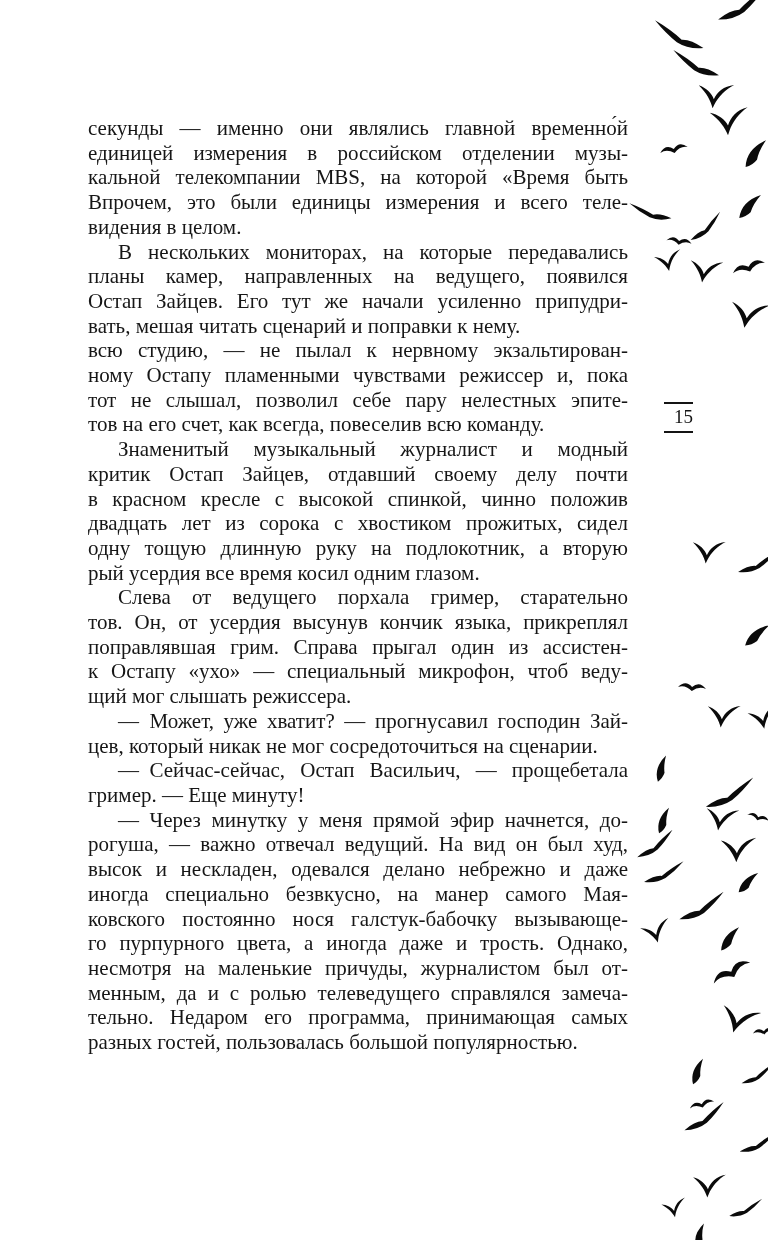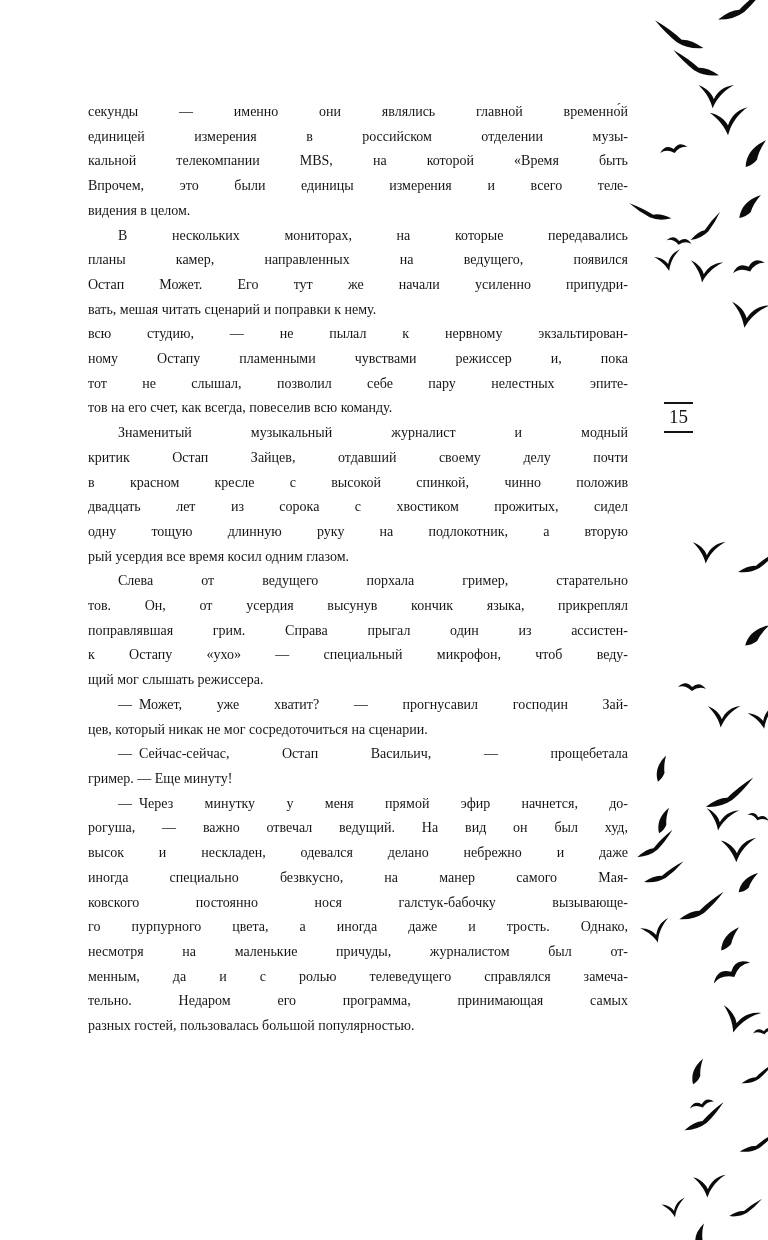--- a/index.html
+++ b/index.html
@@ -11,24 +11,24 @@
     position: relative;
     width: 768px;
     height: 1240px;
     background: #ffffff;
     overflow: hidden;
     font-family: "Liberation Serif", "DejaVu Serif", serif;
   }
   .page-text {
     position: absolute;
     left: 88px;
-    top: 100px;
+    top: 116px;
     width: 540px;
     color: #161616;
-    font-size: 14px;
+    font-size: 21px;
     line-height: 24.7px;
     font-family: Liberation Serif, serif;
   }
   .line {
     text-align: justify;
     text-align-last: justify;
     white-space: normal;
   }
   .line.last {
     text-align-last: left;
@@ -37,21 +37,21 @@
     text-indent: 30px;
   }
   .page-number-marker {
     position: absolute;
     left: 664px;
     top: 402px;
     width: 29px;
     border-top: 2px solid #141414;
     border-bottom: 2px solid #141414;
     padding: 1px 0 2px 0;
-    text-align: center;
+    text-align: right;
     color: #141414;
     font-size: 19px;
     line-height: 24px;
   }
   .birds-layer {
     position: absolute;
     left: 0;
     top: 0;
     width: 768px;
     height: 1240px;
@@ -119,21 +119,21 @@
     </svg>
 
   <div class="page-text">
       <div class="line">секунды — именно они являлись главной временно́й</div>
       <div class="line">единицей измерения в российском отделении музы-</div>
       <div class="line">кальной телекомпании MBS, на которой «Время быть</div>
       <div class="line">Впрочем, это были единицы измерения и всего теле-</div>
       <div class="line last">видения в целом.</div>
       <div class="line indent">В нескольких мониторах, на которые передавались</div>
       <div class="line">планы камер, направленных на ведущего, появился</div>
-      <div class="line">Остап Может. Его тут же начали усиленно припудри-</div>
+      <div class="line">Остап Зайцев. Его тут же начали усиленно припудри-</div>
       <div class="line last">вать, мешая читать сценарий и поправки к нему.</div>
       <div class="line">всю студию, — не пылал к нервному экзальтирован-</div>
       <div class="line">ному Остапу пламенными чувствами режиссер и, пока</div>
       <div class="line">тот не слышал, позволил себе пару нелестных эпите-</div>
       <div class="line last">тов на его счет, как всегда, повеселив всю команду.</div>
       <div class="line indent">Знаменитый музыкальный журналист и модный</div>
       <div class="line">критик Остап Зайцев, отдавший своему делу почти</div>
       <div class="line">в красном кресле с высокой спинкой, чинно положив</div>
       <div class="line">двадцать лет из сорока с хвостиком прожитых, сидел</div>
       <div class="line">одну тощую длинную руку на подлокотник, а вторую</div>

